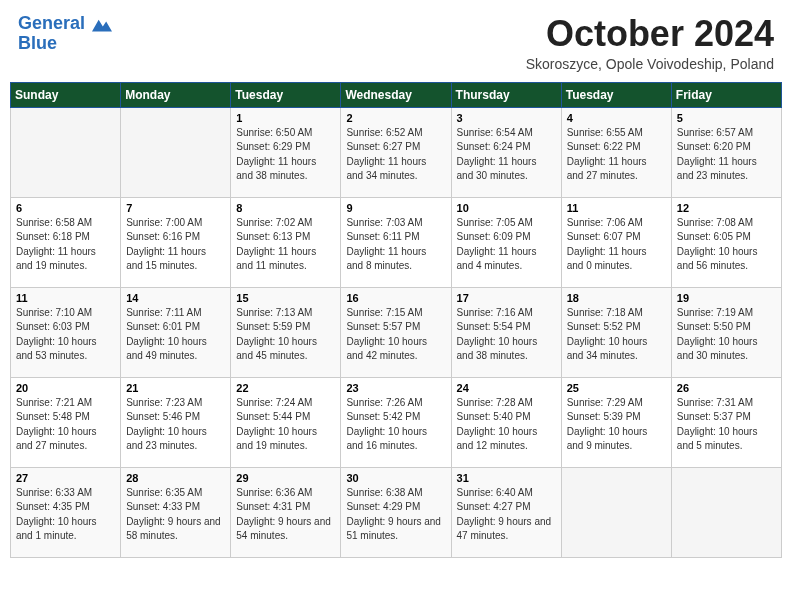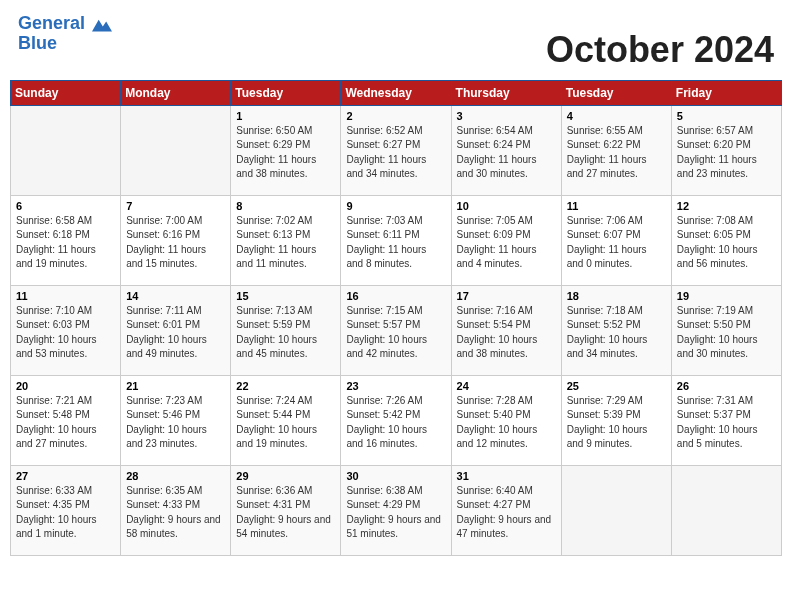--- a/index.html
+++ b/index.html
@@ -31,40 +31,39 @@
     .logo-text span {
       color: #2a6ebb;
     }
     .logo-icon {
       width: 20px;
       height: 20px;
       margin-left: 2px;
     }
     .title-block {
       text-align: right;
-      margin-top: 16px;
     }
     .month-title {
       font-size: 36px;
       font-weight: bold;
       color: #222;
       line-height: 1.1;
     }
     .subtitle {
       font-size: 14px;
       color: #444;
       margin-top: 2px;
     }
     .calendar {
       width: 100%;
       border-collapse: collapse;
       font-size: 10.5px;
     }
     .calendar thead tr th {
-      background-color: #b91c1c;
+      background-color: #14532d;
       color: #fff;
       padding: 5px 4px;
       text-align: left;
       font-size: 12px;
       font-weight: bold;
       border: 1px solid #1e5599;
     }
     .calendar tbody tr td {
       border: 1px solid #ccc;
       vertical-align: top;
@@ -103,20 +102,21 @@
         <span>General</span>
         <svg class="logo-icon" viewBox="0 0 24 18" fill="none" xmlns="http://www.w3.org/2000/svg" style="display:inline-block;vertical-align:middle;">
           <polygon points="0,18 8,4 13,12 17,6 24,18" fill="#2a6ebb"></polygon>
         </svg>
       </div>
       <div class="logo-text" style="color:#2a6ebb;font-size:18px;">Blue</div>
     </div>
   </div>
   <div class="title-block">
     <div class="month-title">October 2024</div>
+    <div class="subtitle">Skoroszyce, Opole Voivodeship, Poland</div>
   </div>
 </div>
 
 <table class="calendar">
   <thead>
     <tr id="thead-row">
         <th>Sunday</th>
         <th>Monday</th>
         <th>Tuesday</th>
         <th>Wednesday</th>

